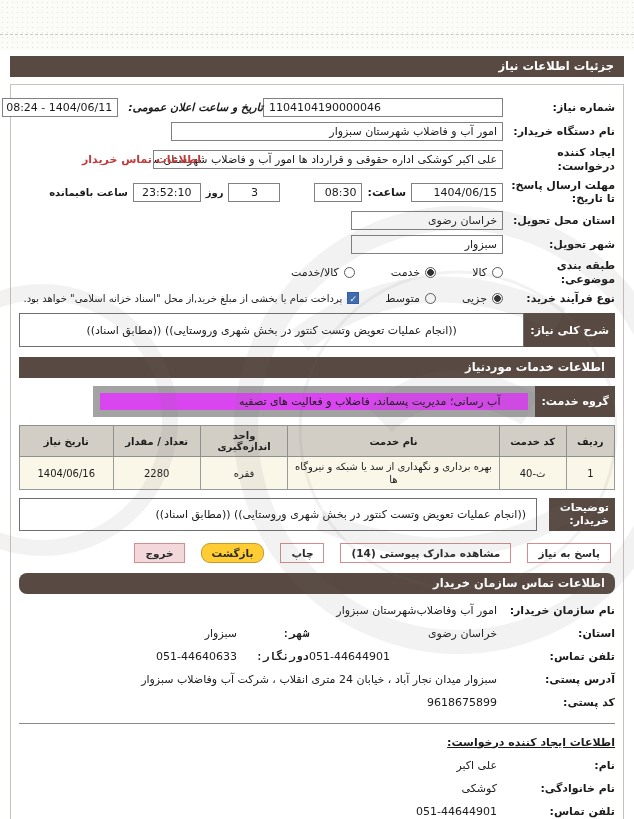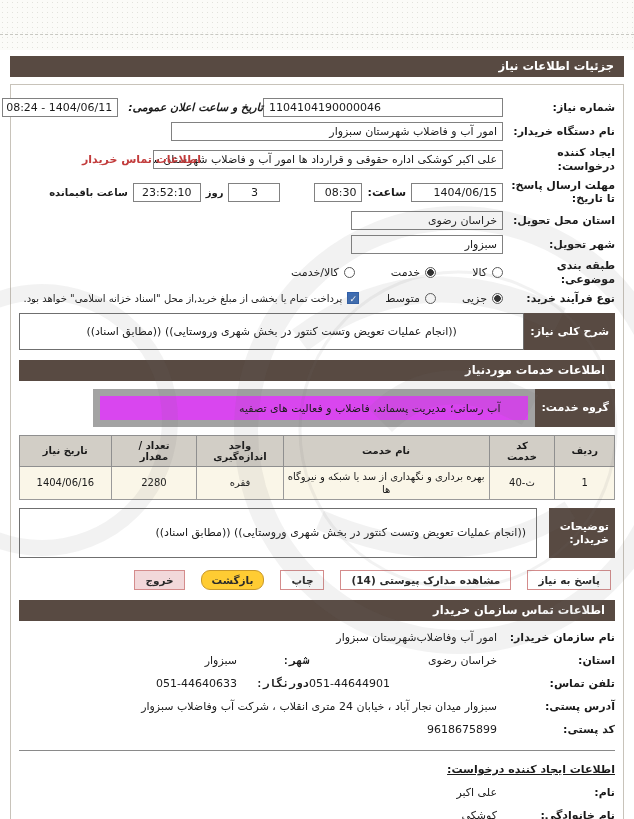--- a/index.html
+++ b/index.html
@@ -45,21 +45,21 @@
   }
   .radio.checked { background: radial-gradient(circle, #2e2e2e 0 3px, #fff 3.6px); }
   .opt { margin-left: 30px; display: inline-flex; align-items: center; }
   .opt-label { }
   .checkbox {
     width: 12px; height: 12px; border: 1px solid #2f5ea8; background: #3d6db5;
     color: #fff; font-size: 9px; line-height: 12px; text-align: center;
     display: inline-block; flex: none; margin-left: 5px;
   }
   .dark-lbl {
-    background: #584a42; color: #fff; font-weight: bold; padding: 12px 6px;
+    background: #584a42; color: #fff; font-weight: bold; padding: 3px 6px;
     flex: none; display: flex; align-items: center; line-height: 1.2;
   }
   .desc-wrap { display: flex; align-items: stretch; margin-top: 8px; }
   .desc-box {
     border: 1px solid #6f6f6f; background: #fff; flex: 1; min-height: 34px;
     display: flex; align-items: center; justify-content: center; padding: 2px 8px;
   }
   .notes-box {
     border: 1px solid #6f6f6f; background: #fff; flex: 1; min-height: 24px;
     display: flex; align-items: center; justify-content: flex-start; padding: 2px 10px;
@@ -67,21 +67,21 @@
   .notes-lbl { width: 66px; }
   .section-bar { margin: 10px 0 0; }
   .group-row { display: flex; align-items: stretch; margin-top: 8px; }
   .group-box {
     border: 7px solid #a3a3a3; background: #d946ef; width: 442px; padding: 2px 28px 2px 6px;
     display: flex; align-items: center;
   }
   table.svc { width: 100%; border-collapse: collapse; margin-top: 8px; }
   .svc th {
     background: #d2cec6; border: 1px solid #8f8f8f; font-size: 10px;
-    padding: 4px 16px; font-weight: bold; text-align: center;
+    padding: 4px 10px; font-weight: bold; text-align: center;
   }
   .svc td {
     background: #faf6e8; border: 1px solid #9a9a9a; font-size: 10px;
     padding: 3px 4px; text-align: center; line-height: 1.3;
   }
   .actions { display: flex; align-items: center; gap: 16px; margin-top: 12px; padding-right: 4px; }
   .btn {
     border: 1px solid #d48c8c; background: #fff; color: #2a2a2a; font-weight: bold;
     font-size: 10.5px; padding: 3px 10px; cursor: pointer; font-family: inherit; white-space: nowrap;
   }
@@ -231,21 +231,21 @@
   </div>
 
   <div class="actions">
     <button class="btn">پاسخ به نیاز</button>
     <button class="btn">مشاهده مدارک پیوستی (14)</button>
     <button class="btn">چاپ</button>
     <button class="btn btn-back">بازگشت</button>
     <button class="btn btn-exit">خروج</button>
   </div>
 
-  <div class="bar section-bar" style="">
+  <div class="bar section-bar" style="border-radius:8px;">
     <span>اطلاعات تماس سازمان خریدار</span>
   </div>
 
   <div class="c-row">
     <span class="c-lbl">نام سازمان خریدار:</span>
     <span>امور آب وفاضلاب‌شهرستان سبزوار</span>
   </div>
 
   <div class="c-row">
     <span class="c-lbl">استان:</span>

